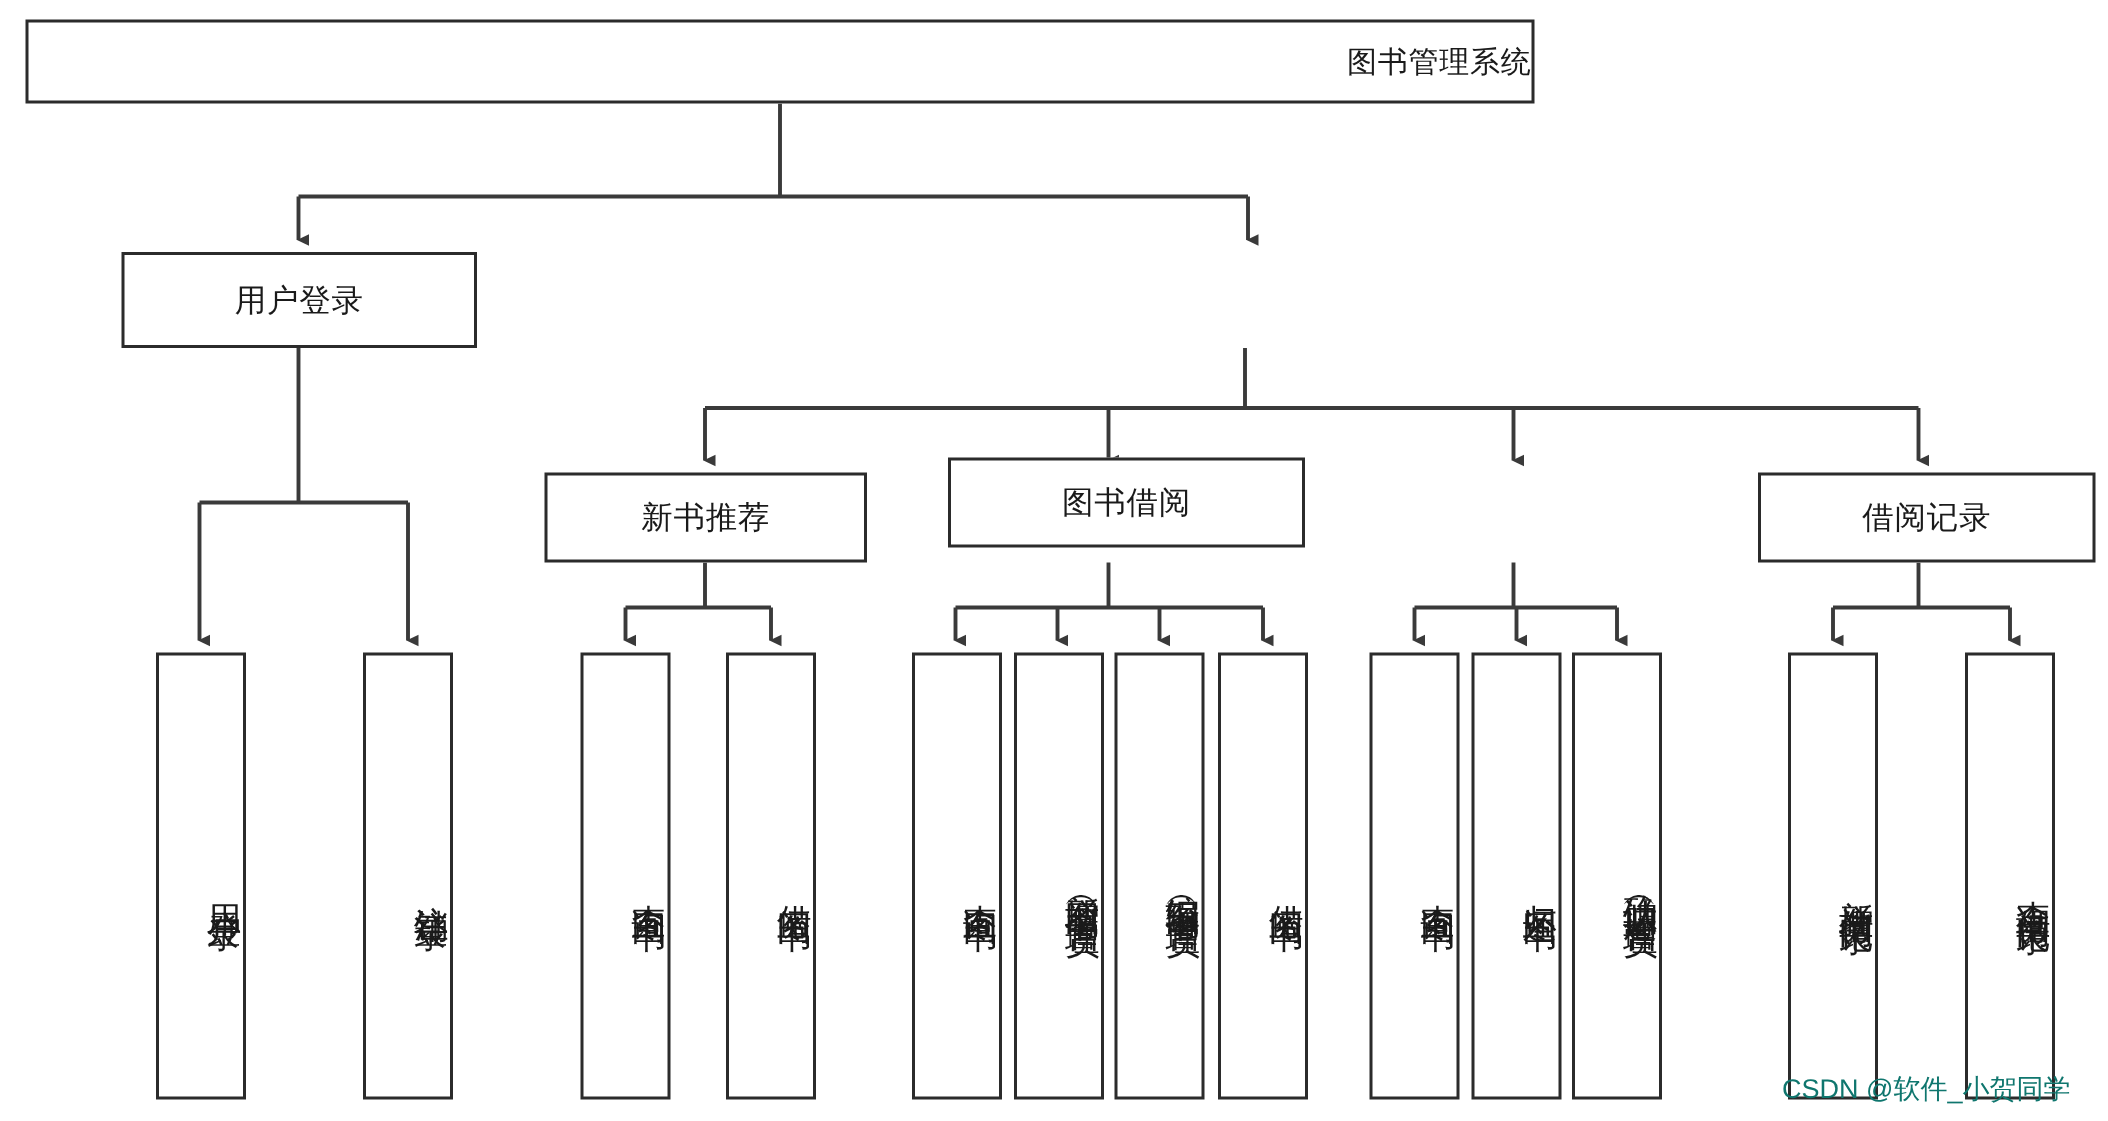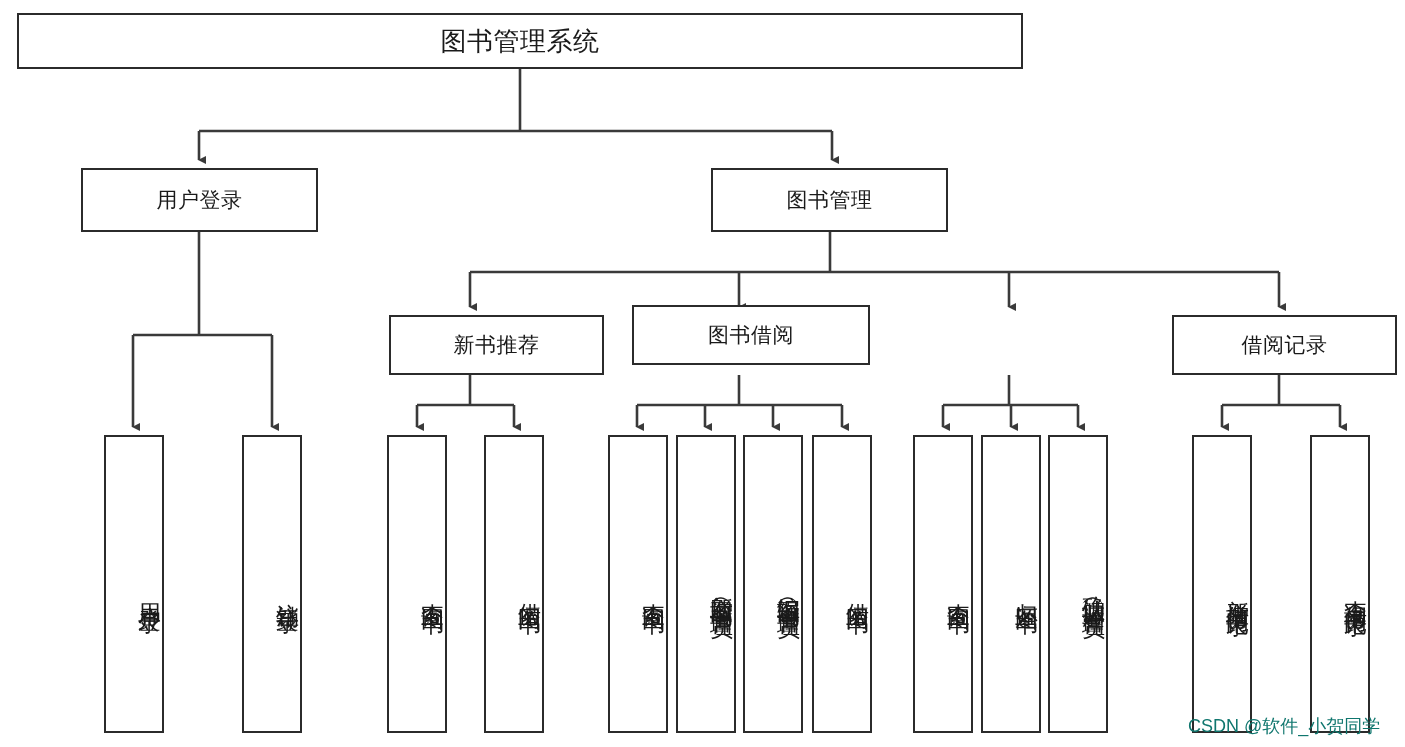--- a/index.html
+++ b/index.html
@@ -47,21 +47,22 @@
     align-items: flex-start;
     justify-content: center;
     padding-top: 14px;
   }
   .node.v-node .vlabel {
     writing-mode: vertical-rl;
     text-orientation: upright;
     line-height: 1.05;
   }
   .node.root {
-    font-size: 26px;
+    font-size: 20px;
+    justify-content: flex-end;
   }
   .watermark {
     position: absolute;
     font-size: 18px;
     color: #0f766e;
     white-space: nowrap;
     user-select: none;
   }
 </style>
 </head>
@@ -123,25 +124,22 @@
   </svg>
 
   <div class="node h-node root" style="left:17px; top:13px; width:1006px; height:56px;">
     <span>图书管理系统</span>
   </div>
 
   <div class="node h-node" style="left:81px; top:168px; width:237px; height:64px;">
     <span>用户登录</span>
   </div>
 
-  <div class="node h-node" style="left:711px; top:168px; width:237px; height:64px;">
-    <span>图书管理</span>
-  </div>
 
-  <div class="node h-node" style="left:363px; top:315px; width:215px; height:60px;margin-left:26px;">
+  <div class="node h-node" style="left:363px; top:315px; width:215px; height:60px;">
     <span>新书推荐</span>
   </div>
 
   <div class="node h-node" style="left:632px; top:305px; width:238px; height:60px;">
     <span>图书借阅</span>
   </div>
 
 
   <div class="node h-node" style="left:1172px; top:315px; width:225px; height:60px;">
     <span>借阅记录</span>

